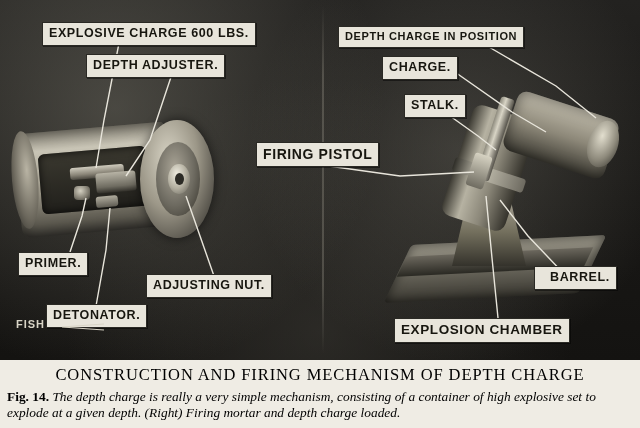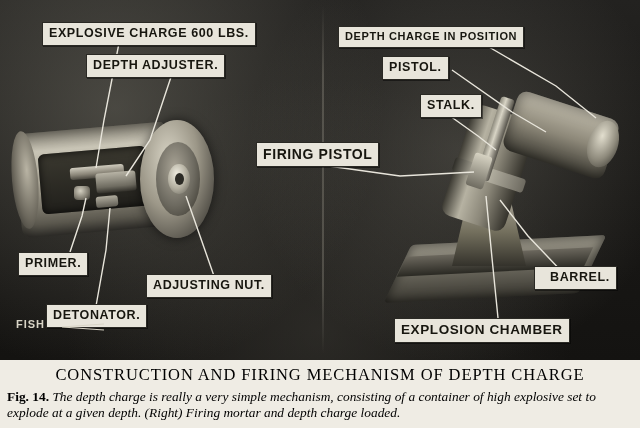--- a/index.html
+++ b/index.html
@@ -294,23 +294,23 @@
     </div>
 
     <div class="label" style="left:146px; top:274px;">
       <span>ADJUSTING NUT.</span>
     </div>
 
     <div class="label" style="left:338px; top:18px; font-size:11px;margin-top:8px;">
       <span>DEPTH CHARGE IN POSITION</span>
     </div>
     <div class="label" style="left:382px; top:56px;">
-      <span>PISTOL.</span>
-    </div>
-    <div class="label" style="left:420px; top:94px;">
+      <span>CHARGE.</span>
+    </div>
+    <div class="label" style="left:404px; top:94px;">
       <span>STALK.</span>
     </div>
     <div class="label" style="left:534px; top:266px;padding-left:15px;">
       <span>BARREL.</span>
     </div>
     <div class="label" style="left:394px; top:318px; font-size:13.5px;">
       <span>EXPLOSION CHAMBER</span>
     </div>
 
     <div class="signature">FISH</div>

